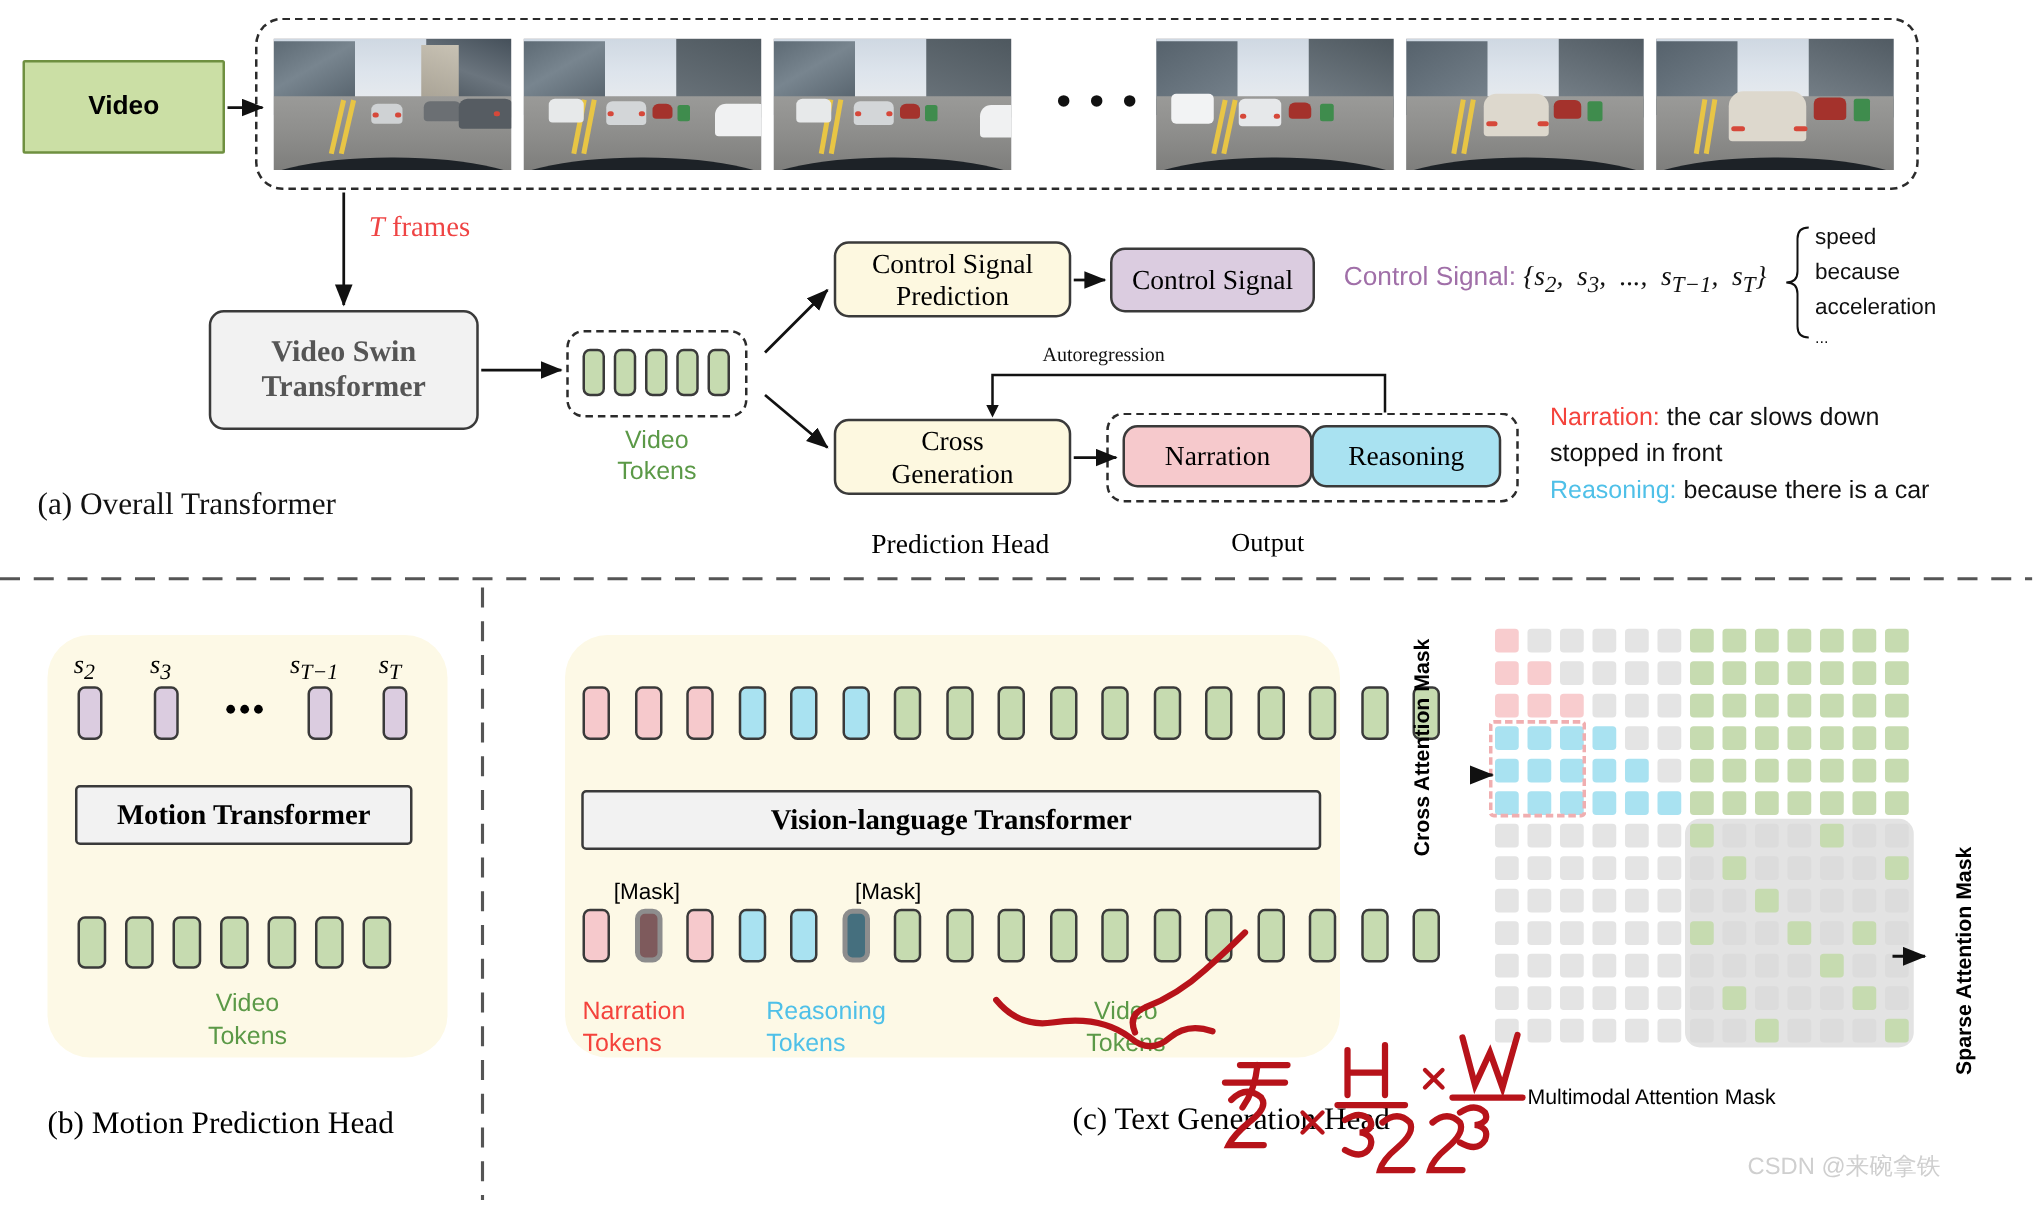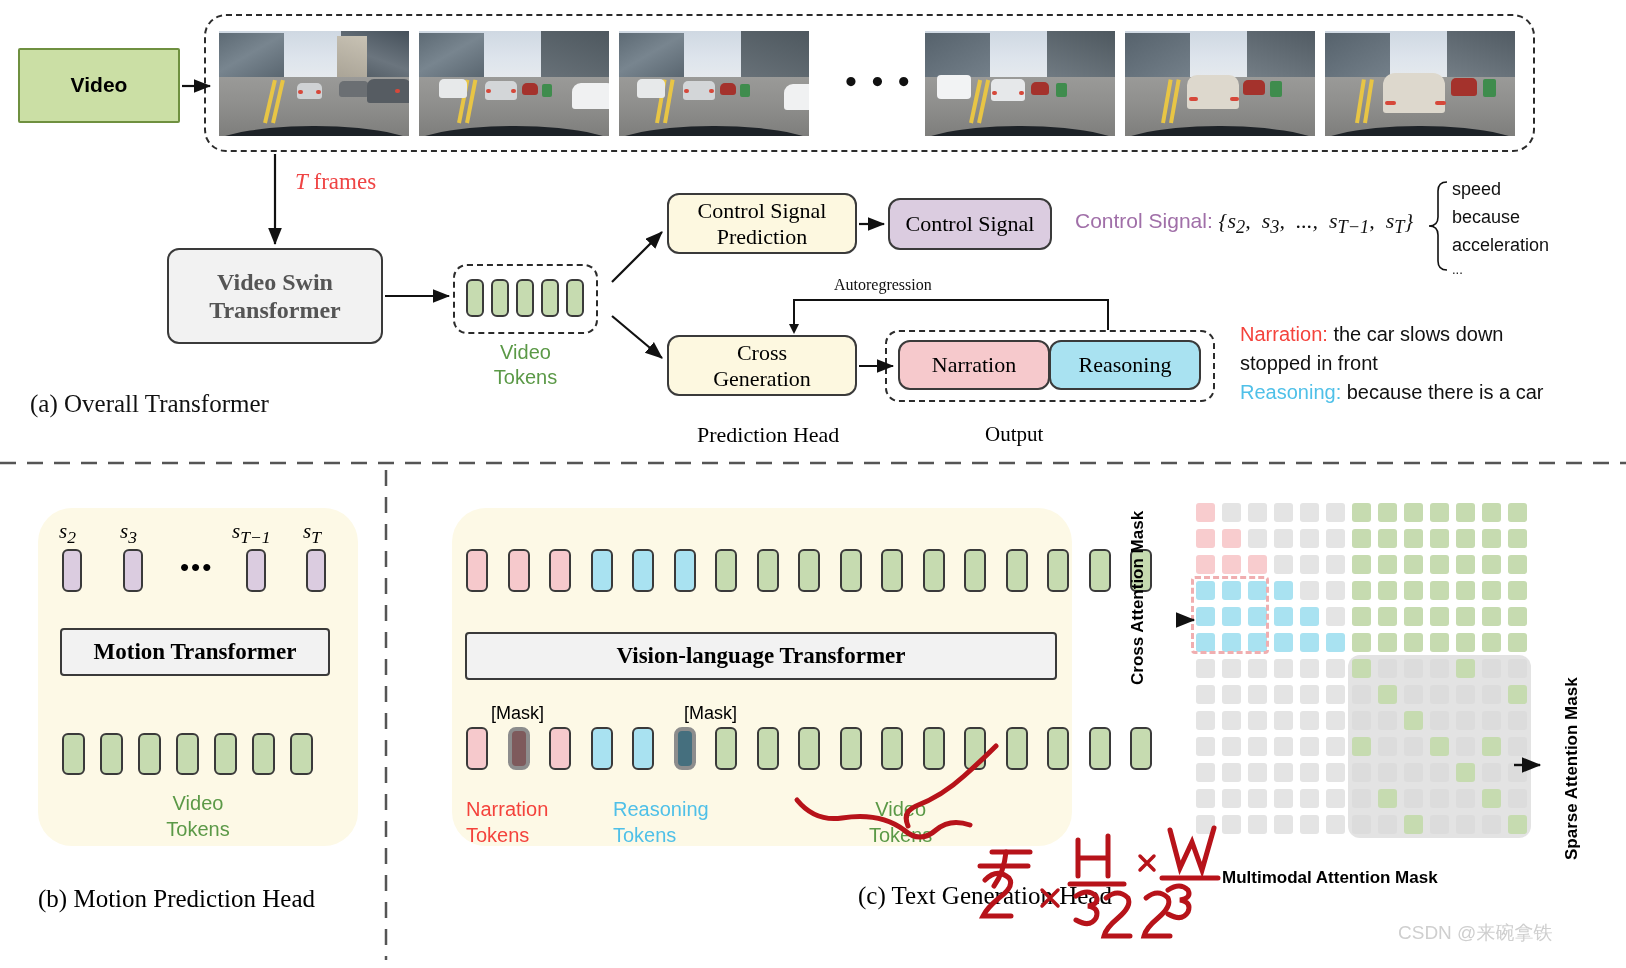--- a/index.html
+++ b/index.html
@@ -507,21 +507,21 @@
     <div class="cell" style="left: 1404px; top: 815px; width: 19px; height: 19px; background: rgb(198, 219, 176);"></div>
     <div class="cell" style="left: 1430px; top: 815px; width: 19px; height: 19px; background: rgb(220, 220, 220);"></div>
     <div class="cell" style="left: 1456px; top: 815px; width: 19px; height: 19px; background: rgb(220, 220, 220);"></div>
     <div class="cell" style="left: 1482px; top: 815px; width: 19px; height: 19px; background: rgb(220, 220, 220);"></div>
     <div class="cell" style="left: 1508px; top: 815px; width: 19px; height: 19px; background: rgb(198, 219, 176);"></div>
     <div class="abs" style="left: 1191px; top: 576px; width: 78px; height: 78px; border: 3px dashed rgb(240, 174, 176); border-radius: 4px; box-sizing: border-box;"></div>
   </div>
 
 <div class="vlabel sans" style="left:1128px;top:685px;transform:rotate(-90deg);font-size:17px;">Cross Attention Mask</div>
 <div class="vlabel sans" style="left:1562px;top:860px;transform:rotate(-90deg);font-size:17px;">Sparse Attention Mask</div>
-<div class="abs sans" style="left:1222px;top:868px;font-size:17px;font-weight:bold;">Multimodal Attention Mask</div>
+<div class="abs sans" style="left:1222px;top:868px;font-size:17px;font-weight:normal;">Multimodal Attention Mask</div>
 
 <div class="abs sans" style="left:1398px;top:920px;font-size:19px;color:#cfcfcf;">CSDN @来碗拿铁</div>
 
 <svg class="overlay">
   <defs>
     <marker id="ah" markerWidth="9" markerHeight="9" refX="7.5" refY="3.2" orient="auto">
       <path d="M0,0 L8,3.2 L0,6.4 z" fill="#111"></path>
     </marker>
   </defs>
 

